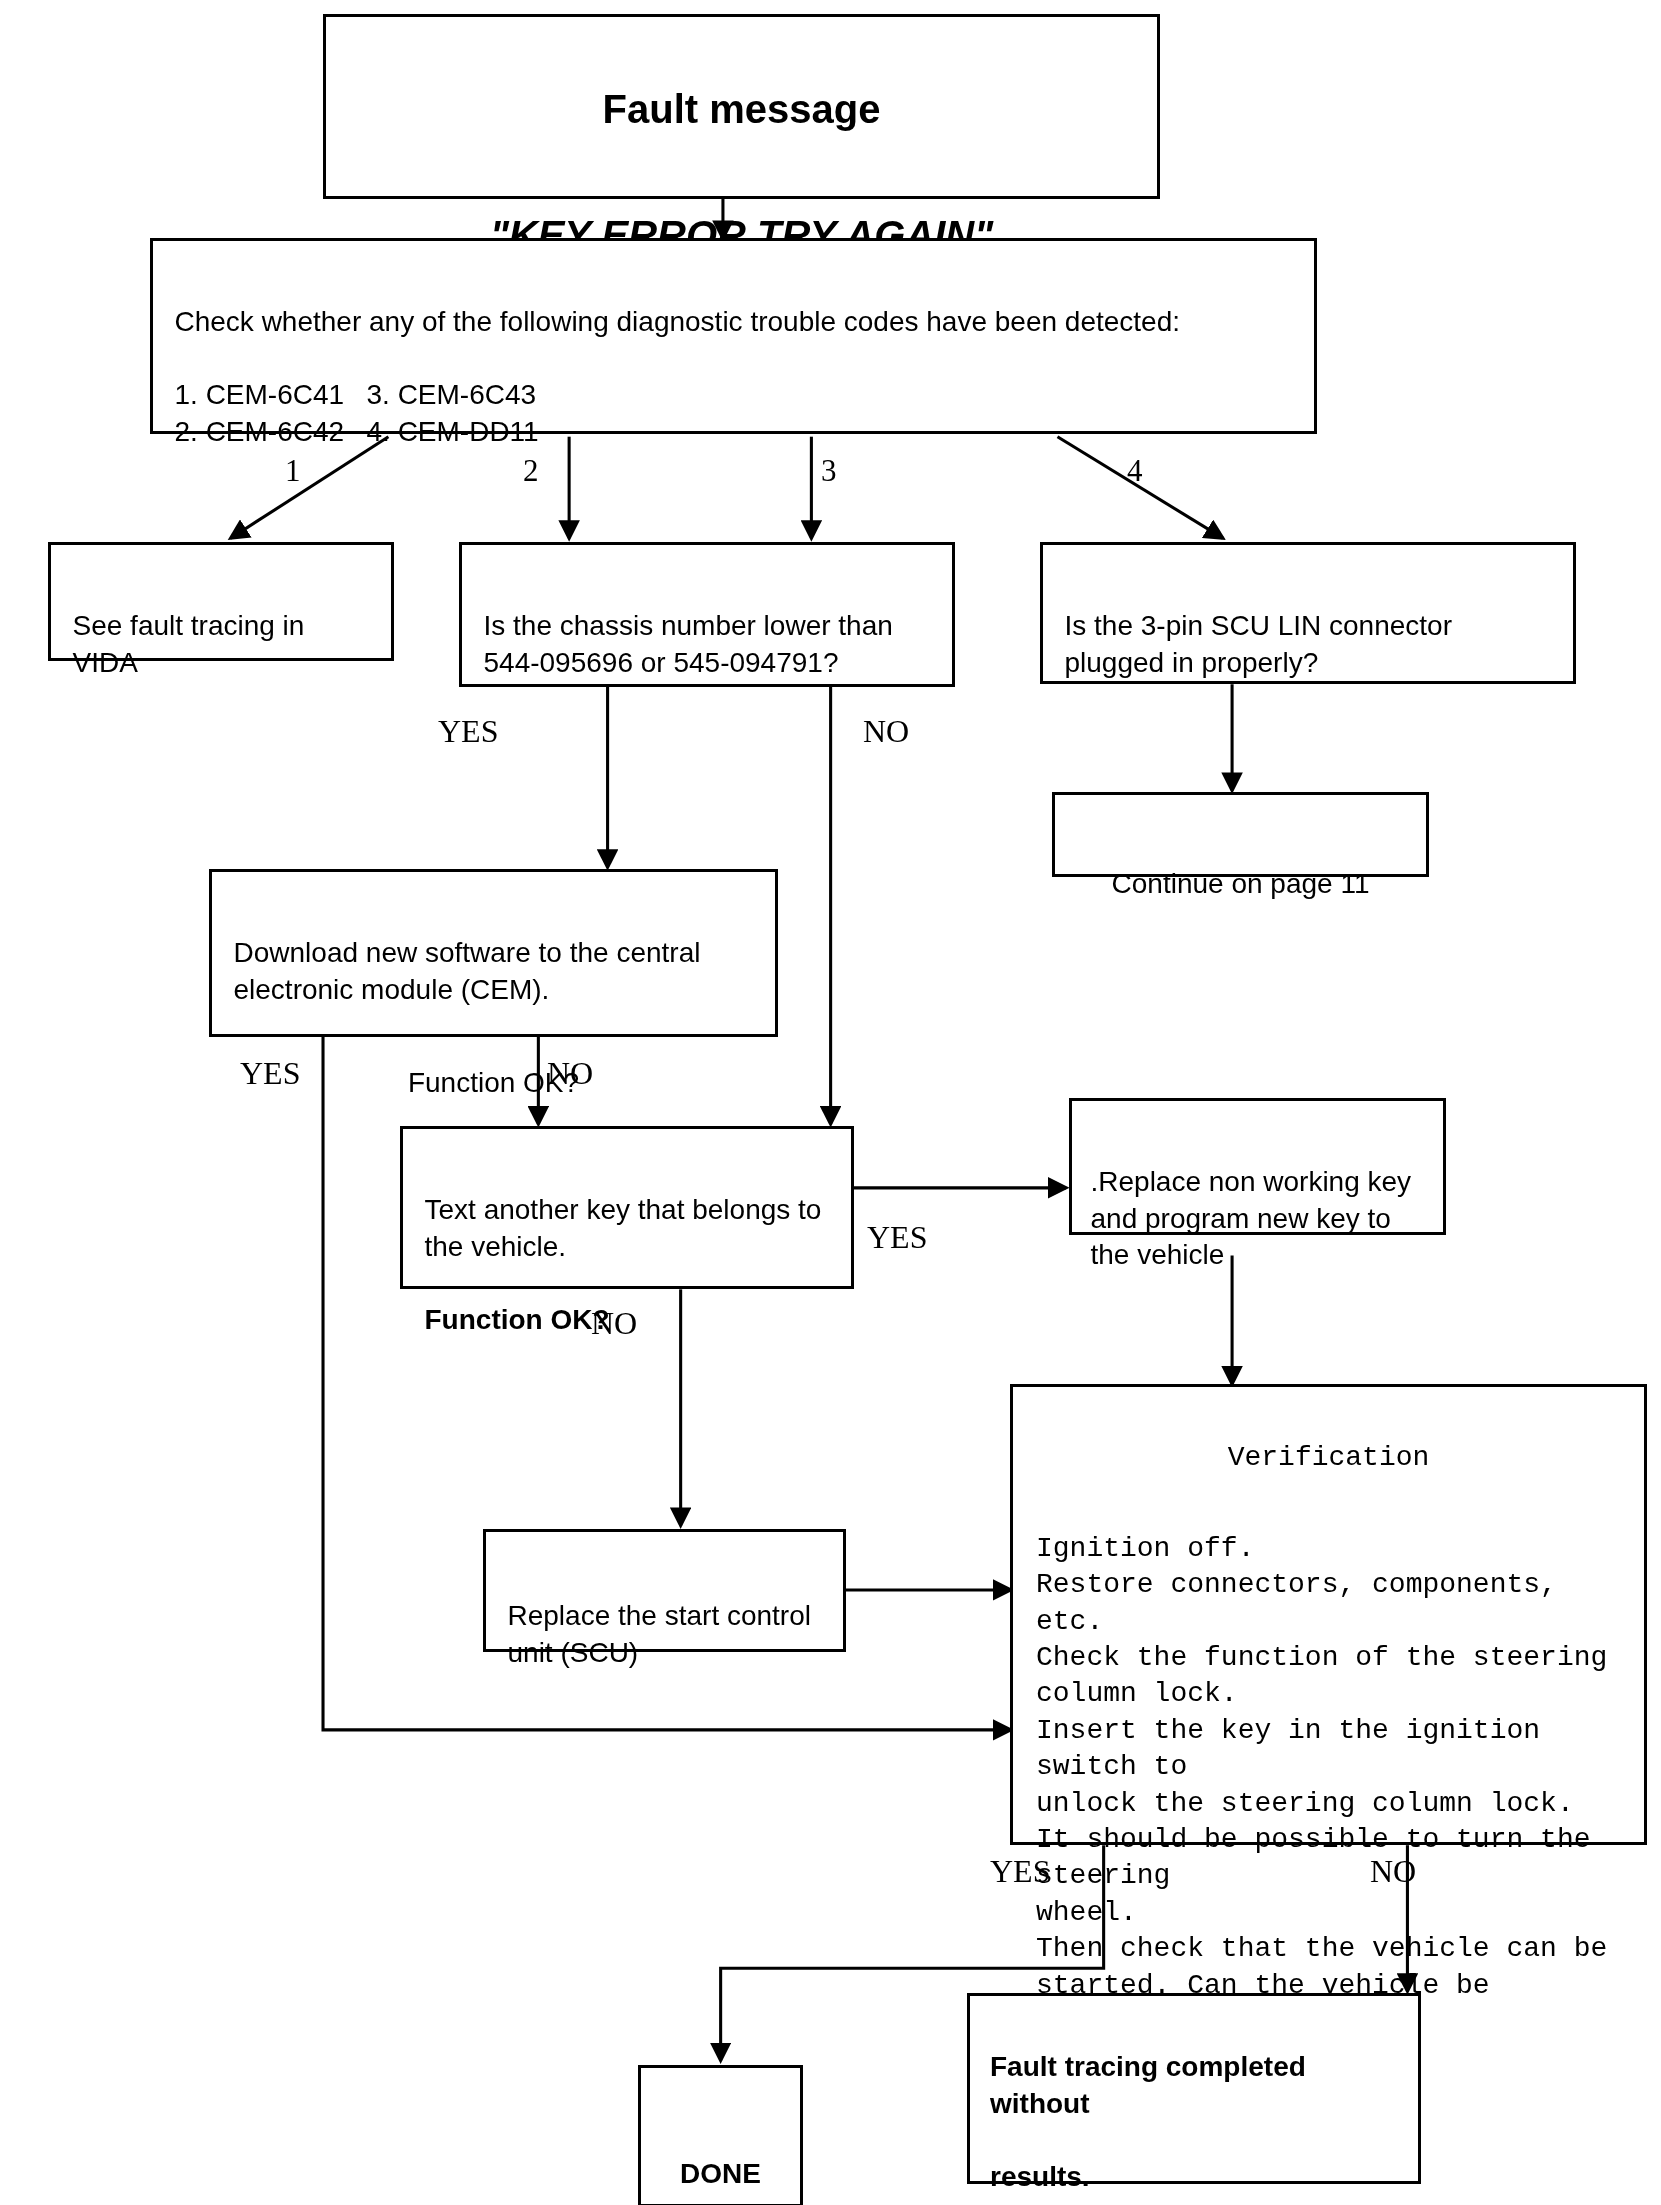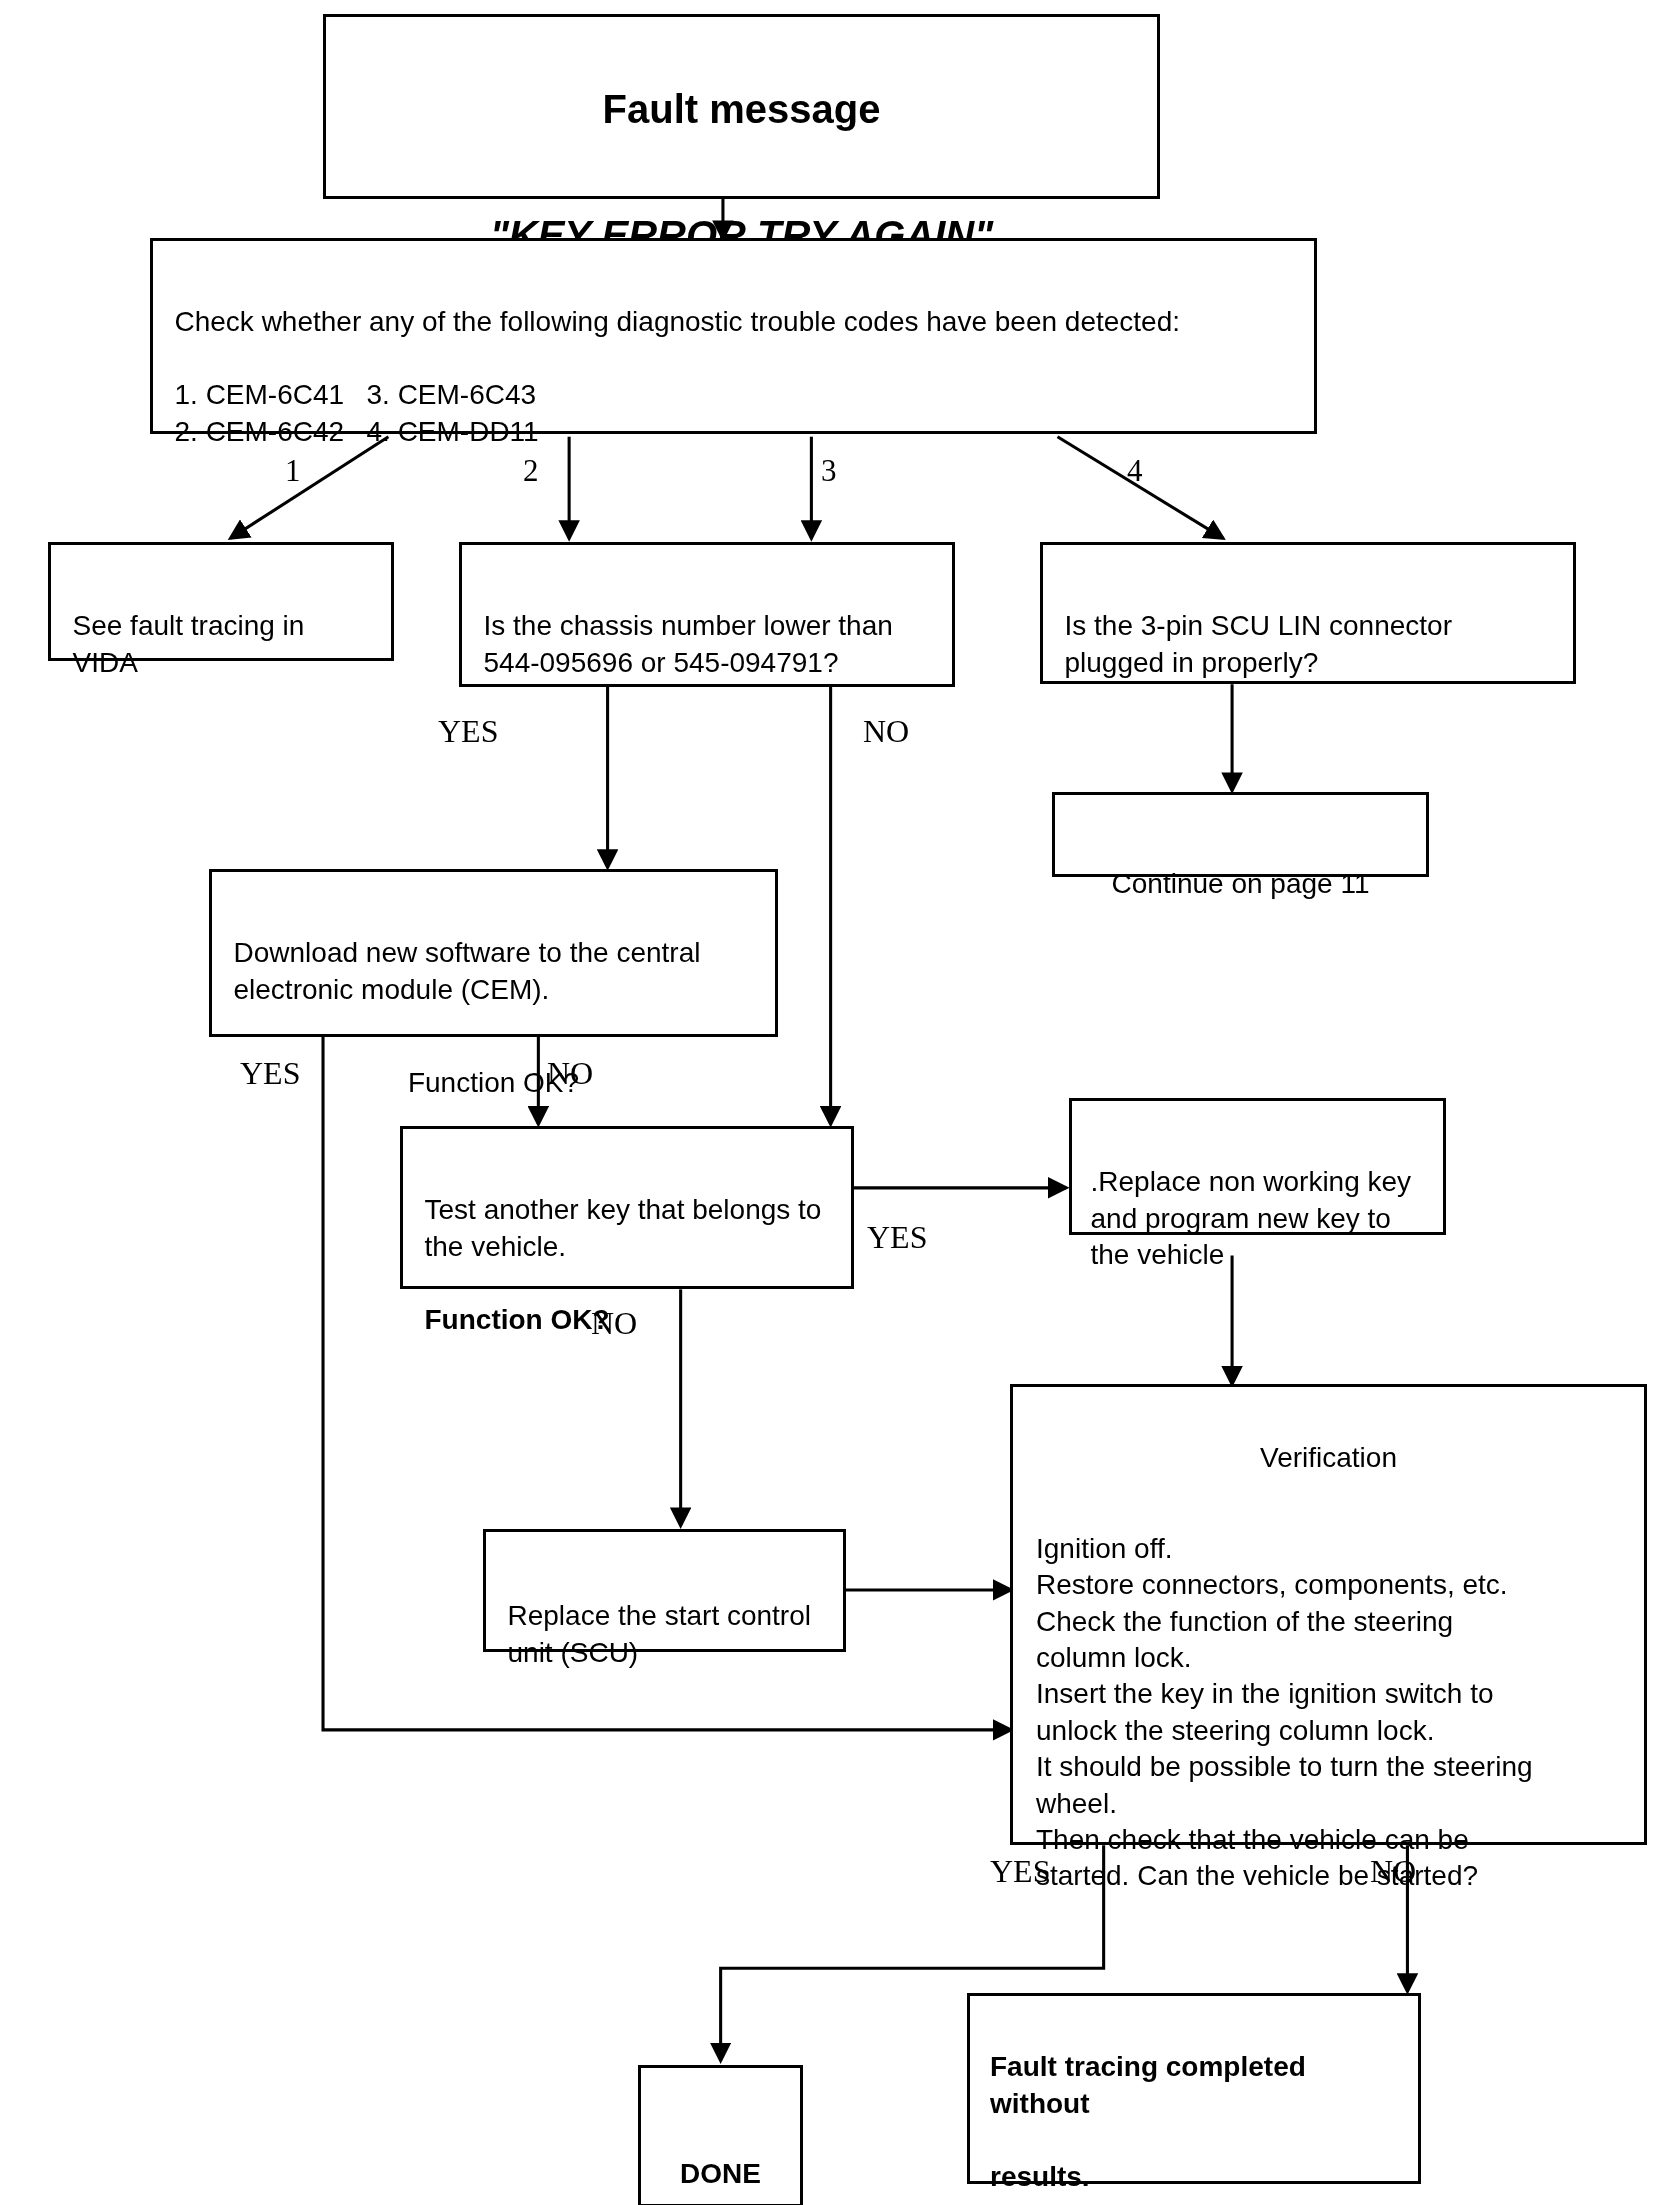--- a/index.html
+++ b/index.html
@@ -162,33 +162,33 @@
   <div class="node center" style="left:1052px; top:792px; width:377px; height:85px; padding:24.6px 14px;">
     <span class="node-body">Continue on page 11</span>
   </div>
 
   <div class="node" style="left:209px; top:869px; width:569px; height:168px; padding:17px 21.5px;">
     <span class="node-body">Download new software to the central electronic module (CEM).</span>
     <span class="node-heading" style="margin-top:20px;">Function OK?</span>
   </div>
 
   <div class="node" style="left:400px; top:1126px; width:454px; height:163px; padding:17px 21.5px;">
-    <span class="node-body">Test another key that belongs to the vehicle.</span>
+    <span class="node-body">Text another key that belongs to the vehicle.</span>
     <span class="node-line-bold">Function OK?</span>
   </div>
 
   <div class="node" style="left:1069px; top:1098px; width:377px; height:137px; padding:17px 18.5px;">
     <span class="node-body">.Replace non working key and program new key to the vehicle</span>
   </div>
 
   <div class="node" style="left:483px; top:1529px; width:363px; height:123px; padding:20px 21.5px;">
     <span class="node-body">Replace the start control unit (SCU)</span>
   </div>
 
-  <div class="node" style="left:1010px; top:1384px; width:637px; height:461px; padding:17px 23px;">
+  <div class="node" style="left:1010px; top:1384px; width:637px; height:461px; padding:17px 23px;font-family:Liberation Mono, monospace;">
     <span class="node-heading">Verification</span>
     <span class="node-body">Ignition off.
 Restore connectors, components, etc.
 Check the function of the steering
 column lock.
 Insert the key in the ignition switch to
 unlock the steering column lock.
 It should be possible to turn the steering
 wheel.
 Then check that the vehicle can be

